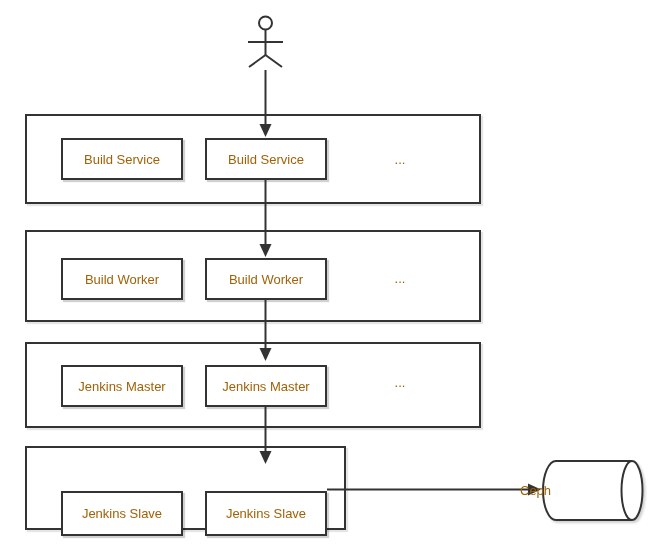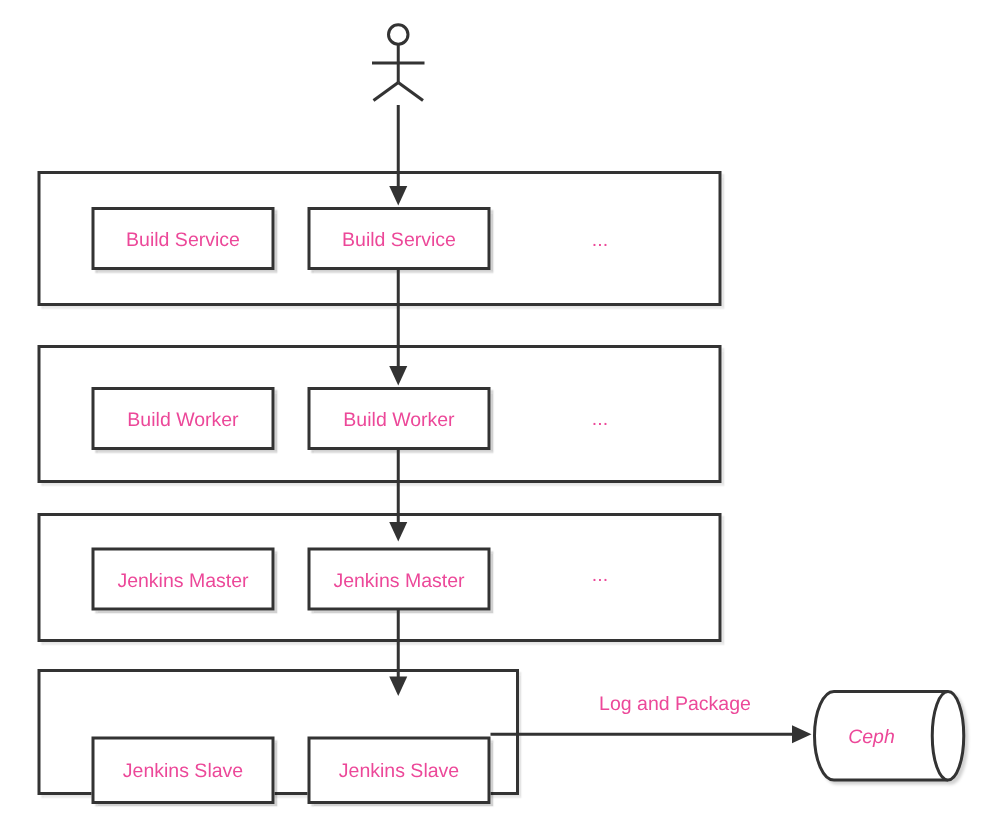--- a/index.html
+++ b/index.html
@@ -2,21 +2,21 @@
 <html><head>
 <meta charset="utf-8">
 <style>
   html, body { margin: 0; padding: 0; background: #ffffff; }
   .canvas {
     position: relative;
     width: 663px;
     height: 550px;
     background: #ffffff;
     font-family: "Liberation Sans", sans-serif;
-    color: #ec4899;
+    color: #a16207;
     overflow: hidden;
   }
   .container {
     position: absolute;
     border: 2px solid #333333;
     background: #ffffff;
     box-sizing: border-box;
     box-shadow: 2px 2px 1px rgba(0,0,0,0.10);
     z-index: 1;
   }
@@ -51,21 +51,21 @@
     pointer-events: none;
   }
   .label {
     position: absolute;
     font-size: 13px;
     line-height: 16px;
     z-index: 6;
     white-space: nowrap;
   }
   .edge-label { left: 384px; top: 461px; width: 132px; text-align: center; }
-  .ceph-label { left: 548px; top: 483px; width: 66px; text-align: center; font-style: italic; }
+  .ceph-label { left: 520px; top: 483px; width: 66px; text-align: left; }
   
   .c1 { left: 25px; top: 114px; width: 456px; height: 90px; }
   .c2 { left: 25px; top: 230px; width: 456px; height: 92px; }
   .c3 { left: 25px; top: 342px; width: 456px; height: 86px; }
   .c4 { left: 25px; top: 446px; width: 321px; height: 84px; }
   
   .r1 { top: 138px; }
   .r2 { top: 258px; }
   .r3 { top: 365px; }
   .r4 { top: 491px; height: 45px; }
@@ -93,21 +93,20 @@
   <div class="node r2 colB">Build Worker</div>
   <span class="dots d2">...</span>
 
   <div class="node r3 colA">Jenkins Master</div>
   <div class="node r3 colB">Jenkins Master</div>
   <span class="dots d3">...</span>
 
   <div class="node r4 colA">Jenkins Slave</div>
   <div class="node r4 colB">Jenkins Slave</div>
 
-  <div class="label edge-label">Log and Package</div>
   <div class="label ceph-label">Ceph</div>
 
   <svg class="overlay" width="663" height="550" viewBox="0 0 663 550">
 
     <g stroke="#333333" stroke-width="2" fill="none">
       <circle cx="265.5" cy="23" r="6.5"></circle>
       <line x1="265.5" y1="29.5" x2="265.5" y2="55"></line>
       <line x1="248" y1="42" x2="283" y2="42"></line>
       <line x1="265.5" y1="55" x2="249" y2="67"></line>
       <line x1="265.5" y1="55" x2="282" y2="67"></line>

